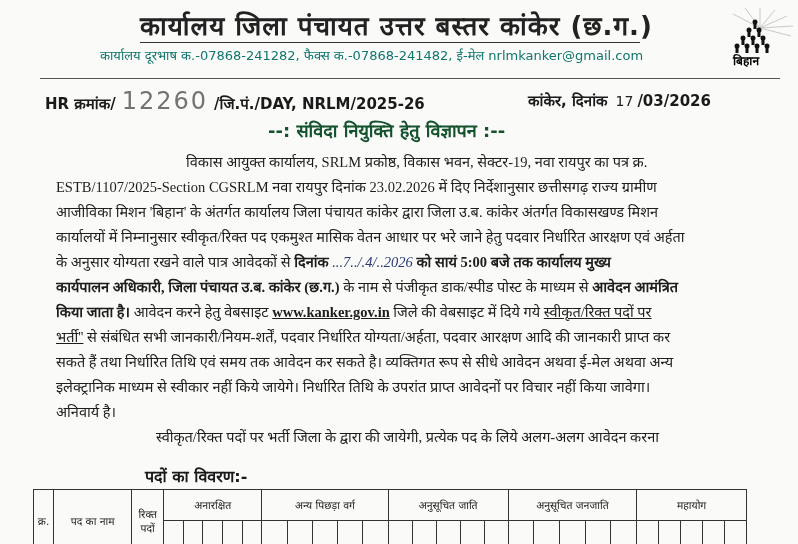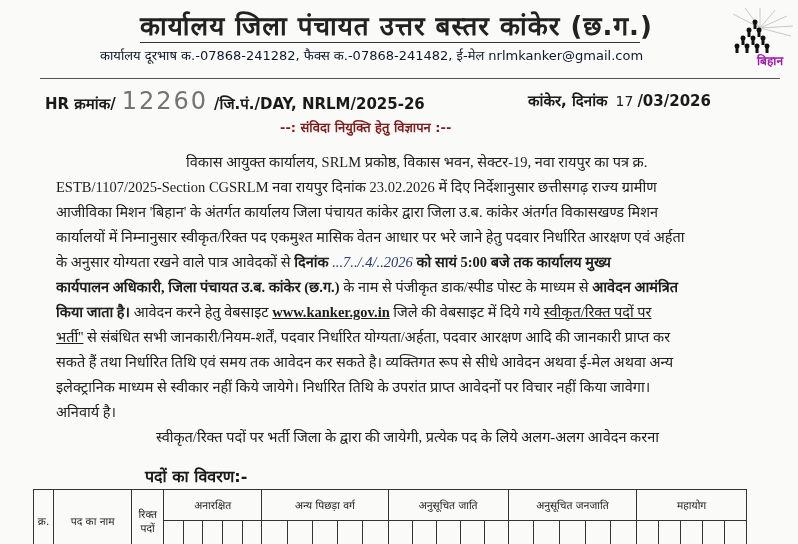--- a/index.html
+++ b/index.html
@@ -15,40 +15,40 @@
   .hdr-title {
     position: absolute; left: 140px; top: 10px; width: 470px;
     font-size: 26px; font-weight: bold; letter-spacing: 1px; color: #222;
     white-space: nowrap; line-height: 32px;
   }
   .hdr-title-rule {
     position: absolute; left: 140px; top: 42px; width: 500px; height: 1px; background: #333;
   }
   .hdr-contact {
     position: absolute; left: 100px; top: 47px;
-    font-size: 13px; color: #0f172a; white-space: nowrap; line-height: 18px;
+    font-size: 13px; color: #0f766e; white-space: nowrap; line-height: 18px;
   }
   .hdr-rule {
     position: absolute; left: 40px; top: 78px; width: 740px; height: 1px; background: #555;
   }
   .logo { position: absolute; left: 725px; top: 8px; width: 70px; height: 62px; }
-  .logo-text { position:absolute; left: 24px; top: 44px; font-size: 12px; font-weight: bold; color:#a21caf; white-space: nowrap; padding-left: 8px;}
+  .logo-text { position:absolute; left: 0; top: 44px; font-size: 12px; font-weight: bold; color:#000000; white-space: nowrap; padding-left: 8px;}
 
   .ref-line {
     position: absolute; left: 45px; top: 88px; font-size: 15px; font-weight: bold; white-space: nowrap;
     line-height: 26px;
   }
   .ref-line .hand { font-family: "DejaVu Sans", sans-serif; font-weight: normal; font-size: 24px; letter-spacing: 2px; color: #737373; margin: 0 6px; }
   .date-line {
     position: absolute; left: 528px; top: 88px; font-size: 15px; font-weight: bold; white-space: nowrap; line-height: 26px;
   }
   .date-line .hand { font-weight: normal; font-size: 14px; color: #222; margin: 0 4px 0 8px; }
 
   .subject {
-    position: absolute; left: 280px; top: 118px; font-size: 13px; white-space: nowrap; font-weight: bold; color:#7f1d1d;
+    position: absolute; left: 268px; top: 118px; font-size: 18px; white-space: nowrap; font-weight: bold; color:#14532d;
   }
 
   .body-text {
     position: absolute; left: 44px; top: 150px; width: 735px;
     font-family: "Liberation Serif", "DejaVu Serif", serif;
     font-size: 14.5px; line-height: 25px; text-align: justify; color: #1d1d1d;
   }
   .line { display: block; white-space: nowrap; overflow: hidden; height: 25px; margin-left: 12px; }
   .indent { padding-left: 130px; }
   .indent2 { padding-left: 100px; }

